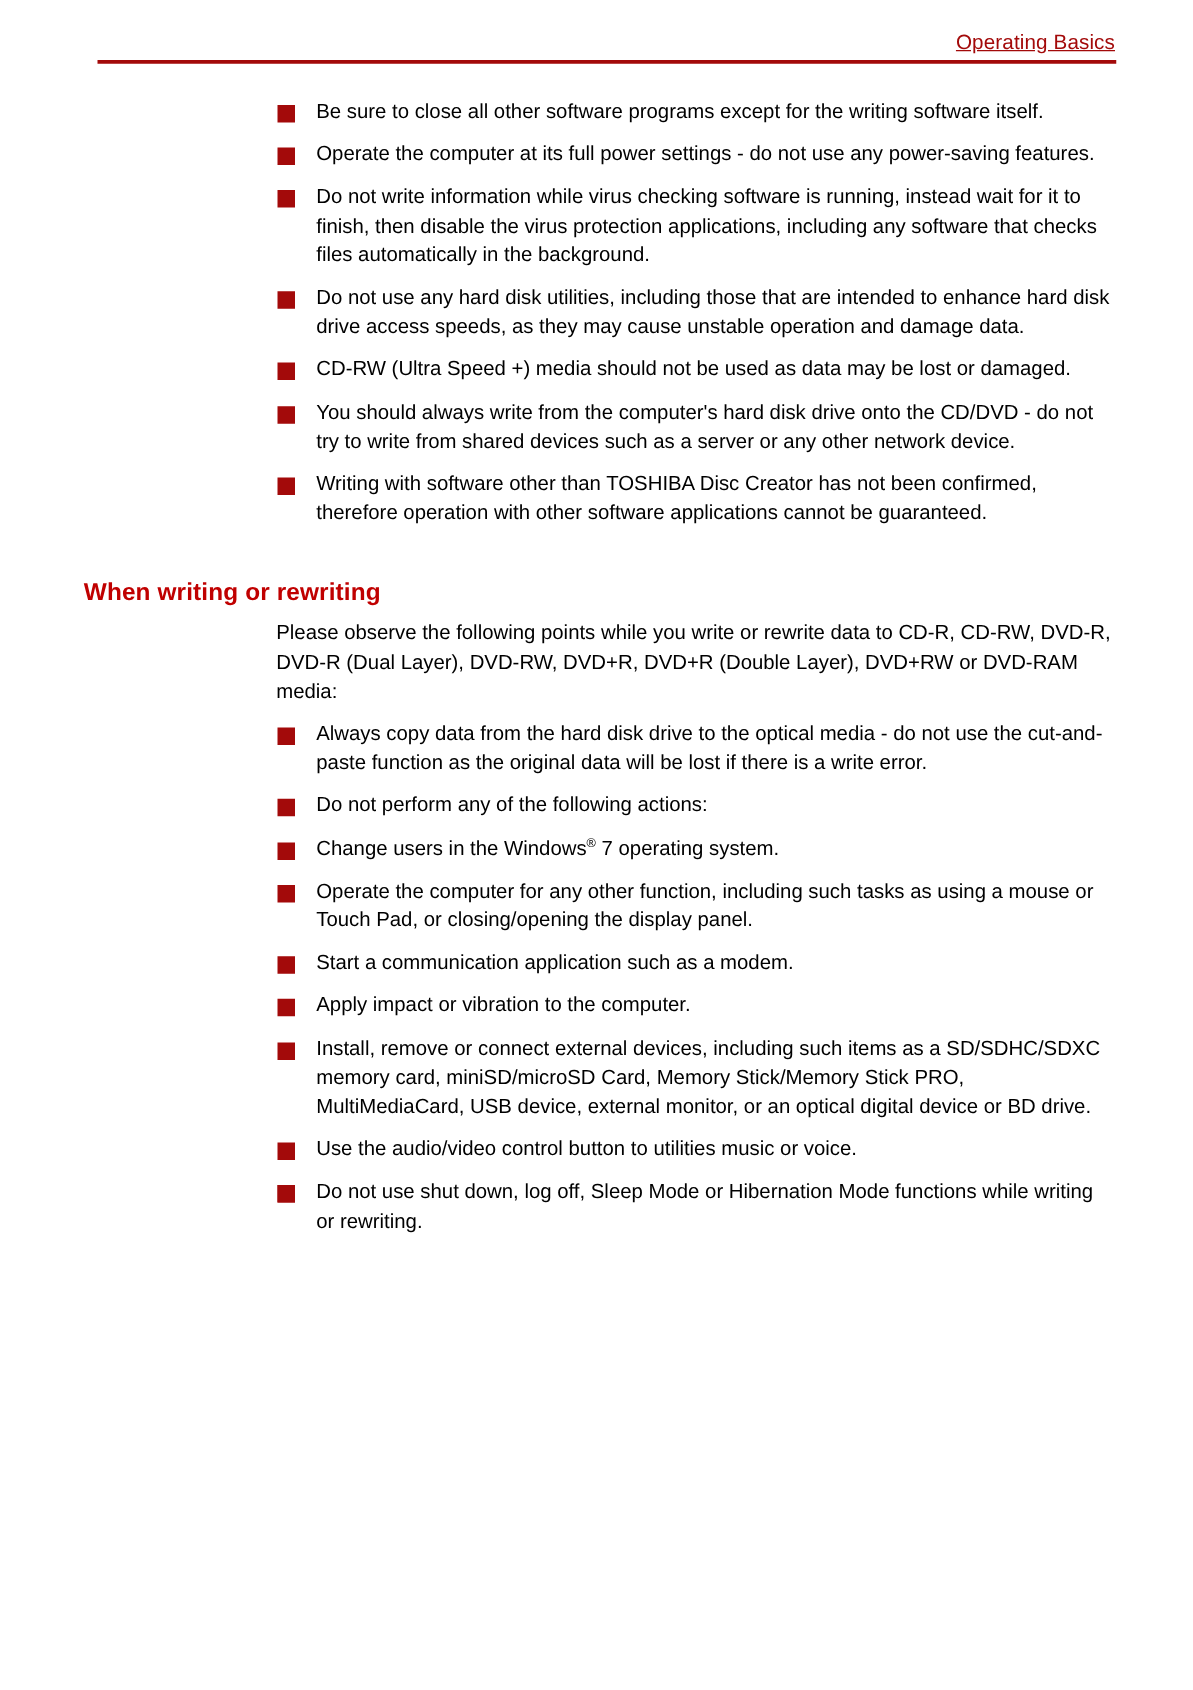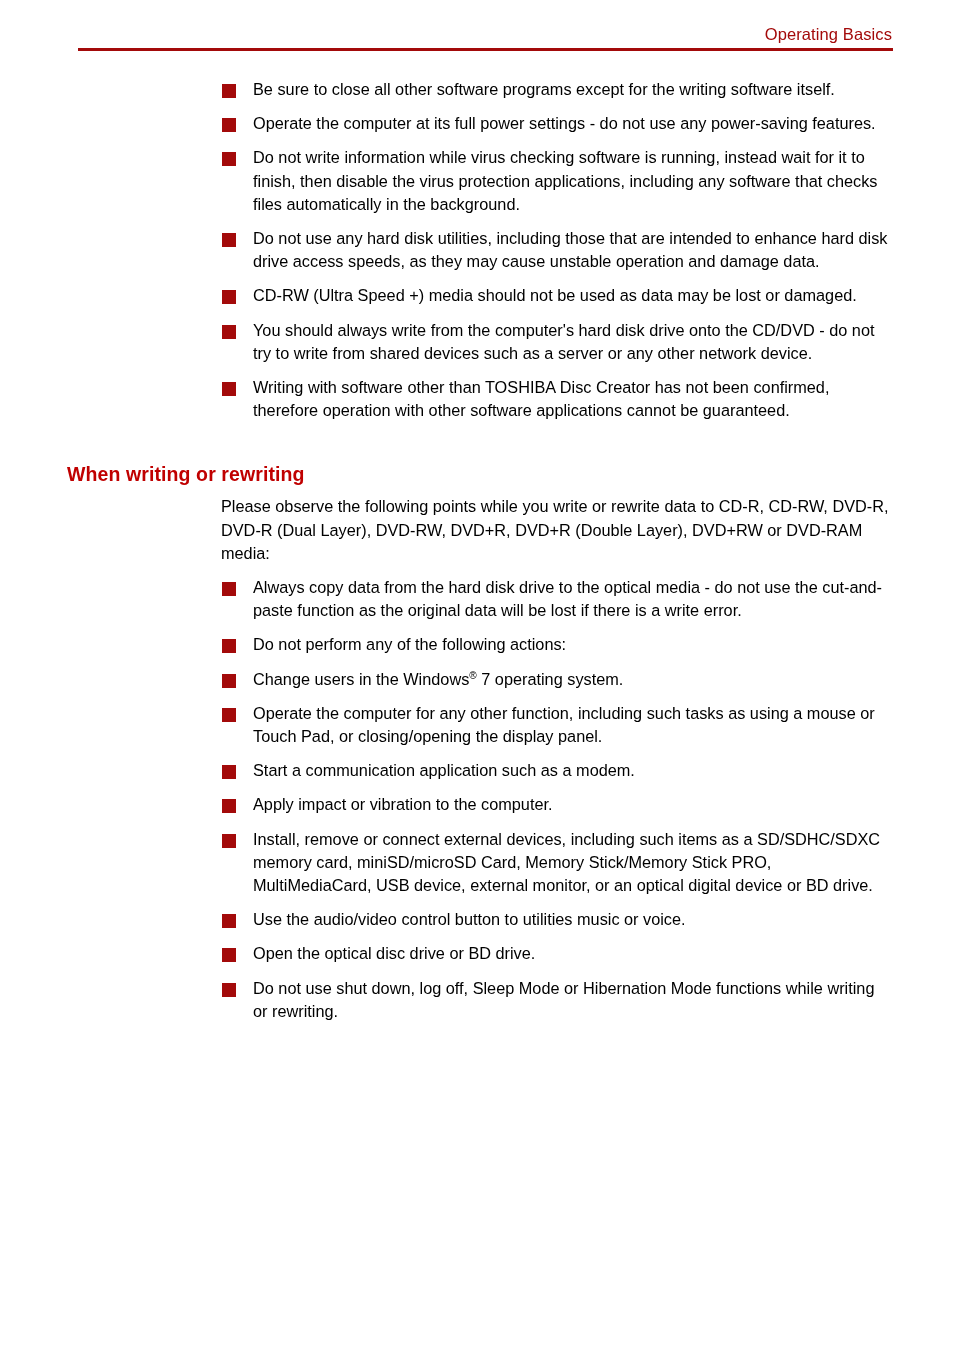--- a/index.html
+++ b/index.html
@@ -32,20 +32,21 @@
     width: 815px;
   }
   .header-title {
     display: block;
     text-align: right;
     color: #A30A0A;
     font-size: 16.5px;
     line-height: 20px;
     letter-spacing: 0.1px;
     padding-right: 1px;
+    text-decoration: underline;
   }
   .header-rule {
     margin-top: 4px;
     height: 3px;
     background: #A30A0A;
     width: 815px;
   }
 
   
   .content {
@@ -214,21 +215,20 @@
       <li>
         <span class="sq"></span>
         <span class="txt">Install, remove or connect external devices, including such items as a SD/SDHC/SDXC memory card, miniSD/microSD Card, Memory Stick/Memory Stick PRO, MultiMediaCard, USB device, external monitor, or an optical digital device or BD drive.</span>
       </li>
       <li>
         <span class="sq"></span>
         <span class="txt">Use the audio/video control button to utilities music or voice.</span>
       </li>
       <li>
         <span class="sq"></span>
-        <span class="txt">Open the optical disc drive or BD drive.</span>
       </li>
       <li>
         <span class="sq"></span>
         <span class="txt">Do not use shut down, log off, Sleep Mode or Hibernation Mode functions while writing or rewriting.</span>
       </li>
     </ul>
 
   </div>
 
   <div class="footer">

